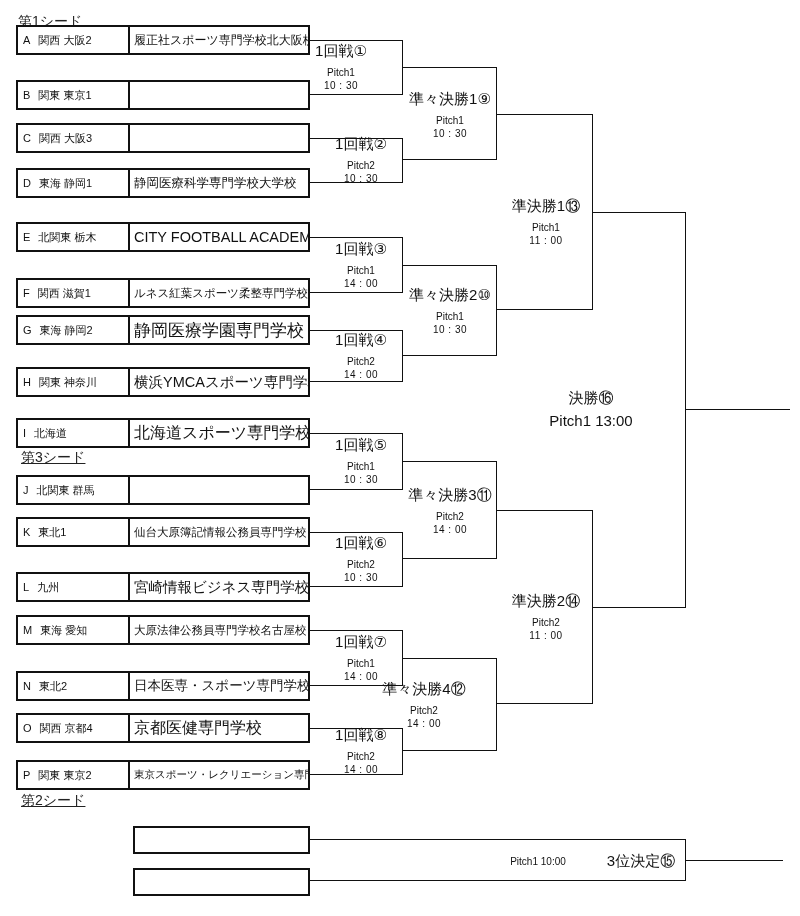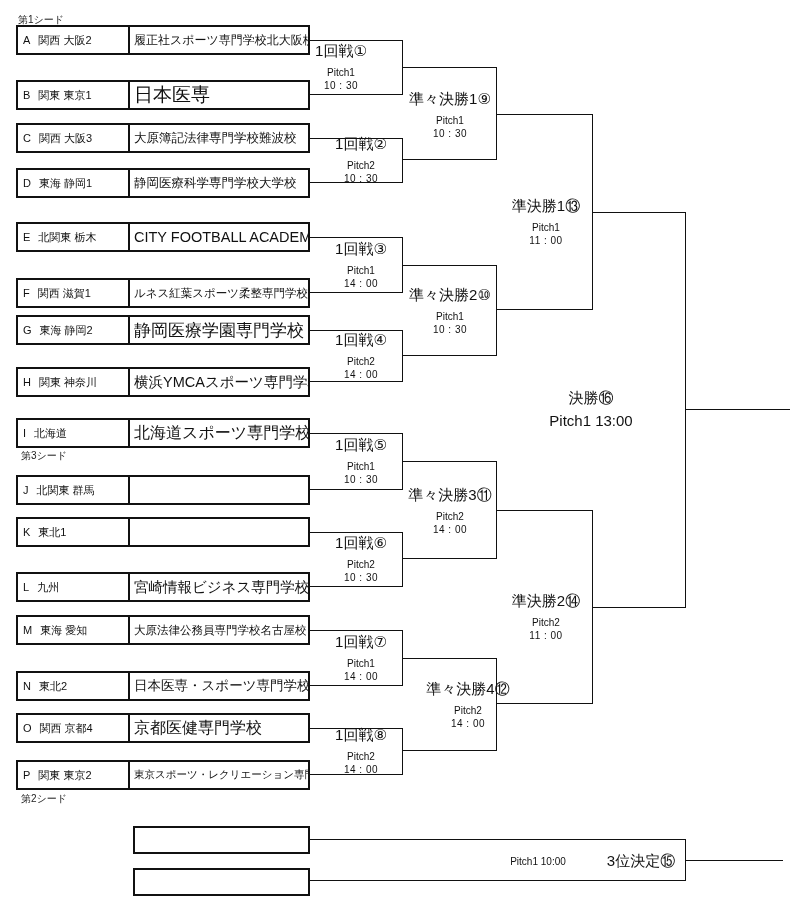--- a/index.html
+++ b/index.html
@@ -2,21 +2,21 @@
 <html><head>
 <meta charset="utf-8">
 <style>
   html,body{margin:0;padding:0;background:#fff;}
   *{box-sizing:border-box;}
   .stage{
     position:relative;width:800px;height:916px;background:#ffffff;
     font-family:"Liberation Sans","DejaVu Sans",sans-serif;color:#111;
     overflow:hidden;
   }
-  .seed{position:absolute;font-size:10px;color:#222;white-space:nowrap;}
+  .seed{position:absolute;font-size:14px;text-decoration:underline;color:#222;white-space:nowrap;}
   .team{position:absolute;left:16px;width:294px;height:30px;border:2px solid #111;display:flex;background:#fff;}
   .cell-region{width:112px;border-right:2px solid #111;display:flex;align-items:center;padding-left:5px;font-size:11px;white-space:nowrap;}
   .tid{margin-right:8px;}
   .cell-school{flex:1;display:flex;align-items:center;padding-left:4px;white-space:nowrap;overflow:hidden;}
   .br{position:absolute;border-top:1.5px solid #111;border-right:1.5px solid #111;border-bottom:1.5px solid #111;}
   .hline{position:absolute;height:0;border-top:1.5px solid #111;}
   .mlab{position:absolute;transform:translate(-50%,-50%);text-align:center;white-space:nowrap;}
   .mname{font-size:15px;line-height:20px;margin-bottom:5px;}
   .mpitch{font-size:10px;line-height:13px;}
   .mtime{font-size:10px;line-height:14px;letter-spacing:0.5px;}
@@ -40,28 +40,26 @@
         <span class="tid">A</span>
         <span>関西 大阪2</span>
       </div>
     <div class="cell-school" style="font-size:12px">履正社スポーツ専門学校北大阪校</div>
   </div>
   <div class="team" style="top:80px">
     <div class="cell-region">
         <span class="tid">B</span>
         <span>関東 東京1</span>
       </div>
-    <div class="cell-school" style="font-size:19px">日本医専</div>
   </div>
   <div class="team" style="top:123px">
     <div class="cell-region">
         <span class="tid">C</span>
         <span>関西 大阪3</span>
       </div>
-    <div class="cell-school" style="font-size:12.5px">大原簿記法律専門学校難波校</div>
   </div>
   <div class="team" style="top:168px">
     <div class="cell-region">
         <span class="tid">D</span>
         <span>東海 静岡1</span>
       </div>
     <div class="cell-school" style="font-size:12.5px">静岡医療科学専門学校大学校</div>
   </div>
   <div class="team" style="top:222px">
     <div class="cell-region">
@@ -102,20 +100,21 @@
     <div class="cell-region">
         <span class="tid">J</span>
         <span>北関東 群馬</span>
       </div>
   </div>
   <div class="team" style="top:517px">
     <div class="cell-region">
         <span class="tid">K</span>
         <span>東北1</span>
       </div>
+    <div class="cell-school" style="font-size:11.5px">仙台大原簿記情報公務員専門学校</div>
   </div>
   <div class="team" style="top:572px">
     <div class="cell-region">
         <span class="tid">L</span>
         <span>九州</span>
       </div>
     <div class="cell-school" style="font-size:14.5px">宮崎情報ビジネス専門学校</div>
   </div>
   <div class="team" style="top:615px">
     <div class="cell-region">
@@ -215,21 +214,21 @@
   <div class="mlab" style="left:450px;top:311px">
     <div class="mname">準々決勝2⑩</div>
     <div class="mpitch">Pitch1</div>
     <div class="mtime">10 : 30</div>
   </div>
   <div class="mlab" style="left:450px;top:511px">
     <div class="mname">準々決勝3⑪</div>
     <div class="mpitch">Pitch2</div>
     <div class="mtime">14 : 00</div>
   </div>
-  <div class="mlab" style="left:468px;top:705px">
+  <div class="mlab" style="left:424px;top:705px">
     <div class="mname">準々決勝4⑫</div>
     <div class="mpitch">Pitch2</div>
     <div class="mtime">14 : 00</div>
   </div>
 
   <div class="mlab" style="left:546px;top:222px">
     <div class="mname">準決勝1⑬</div>
     <div class="mpitch">Pitch1</div>
     <div class="mtime">11 : 00</div>
   </div>

